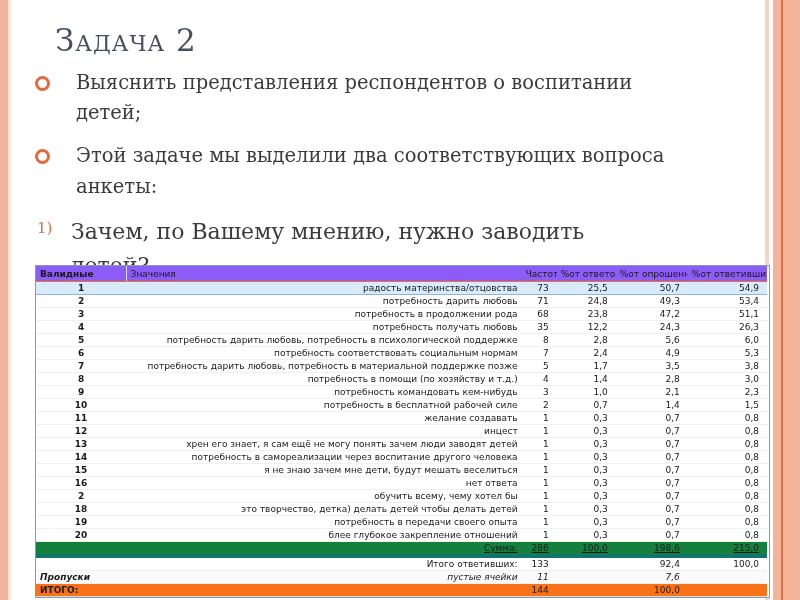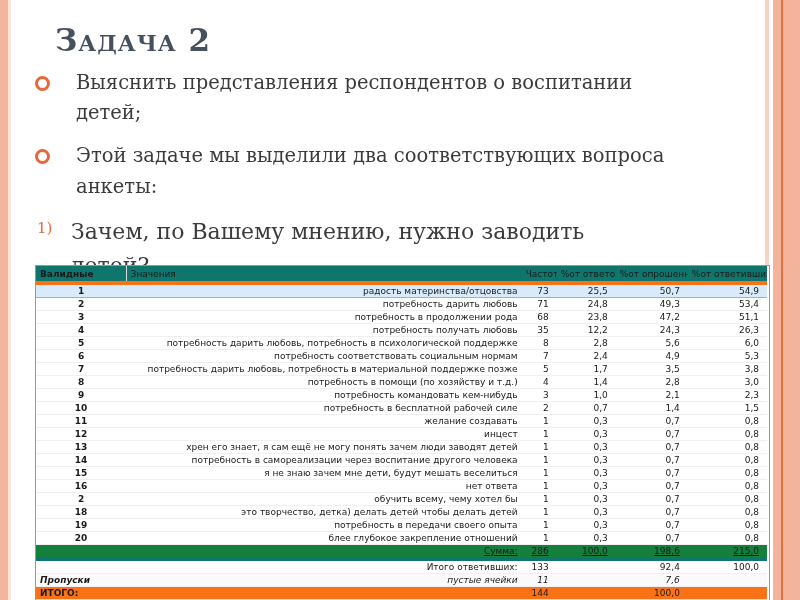--- a/index.html
+++ b/index.html
@@ -11,21 +11,21 @@
   .v-stripe{position:absolute;top:0;height:600px;}
   .stripe-left{left:0;width:8px;background:#f3b59d;}
   .stripe-left-fade{left:8px;width:3px;background:#fbe4da;}
   .stripe-right-thin{left:765px;width:4px;background:#f8d3c5;}
   .stripe-right-band{left:773px;width:27px;background:#f3b49b;}
   .stripe-right-line{left:781px;width:2px;background:#e2713f;}
 
   
   .slide-title{
     position:absolute;left:55px;top:22px;
-    font-size:31px;font-weight:bold;font-variant:small-caps;
+    font-size:31px;font-weight:normal;font-variant:small-caps;
     letter-spacing:1px;color:#47505e;
   }
 
   
   .bullets{position:absolute;left:35px;top:68px;width:640px;}
   .bullet{display:flex;margin-bottom:13px;}
   .bullet-marker{
     flex:0 0 auto;width:9px;height:9px;border:3px solid #e8683b;
     border-radius:50%;margin:8px 10px 0 0;background:transparent;
   }
@@ -42,22 +42,22 @@
   }
 
   
   .tbl-wrap{
     position:absolute;left:35px;top:265px;width:733px;
     border:1px solid #8fa;border:1px solid #8a9aaa;background:#fff;
   }
   table{border-collapse:collapse;width:731px;table-layout:fixed;
     font-family:"DejaVu Sans", sans-serif;font-size:9px;color:#1a1a1a;}
   thead th{
-    height:15px;padding:0 4px;background:#0f766e;
-    border-bottom:4px solid #f97316;font-weight:normal;text-align:right;
+    height:15px;padding:0 4px;background:#8b5cf6;
+    border-bottom:1px solid #f97316;font-weight:normal;text-align:right;
     overflow:hidden;white-space:nowrap;
   }
   thead th.h0{font-weight:bold;text-align:left;border-right:1px solid #d5dadf;}
   thead th.h1{text-align:left;}
   tbody td{
     height:12px;padding:0 4px;border-bottom:1px solid #f0f0f0;
     overflow:hidden;white-space:nowrap;text-align:right;
   }
   tbody td.c0{text-align:center;font-weight:bold;}
   tbody td.c1{text-align:right;}

